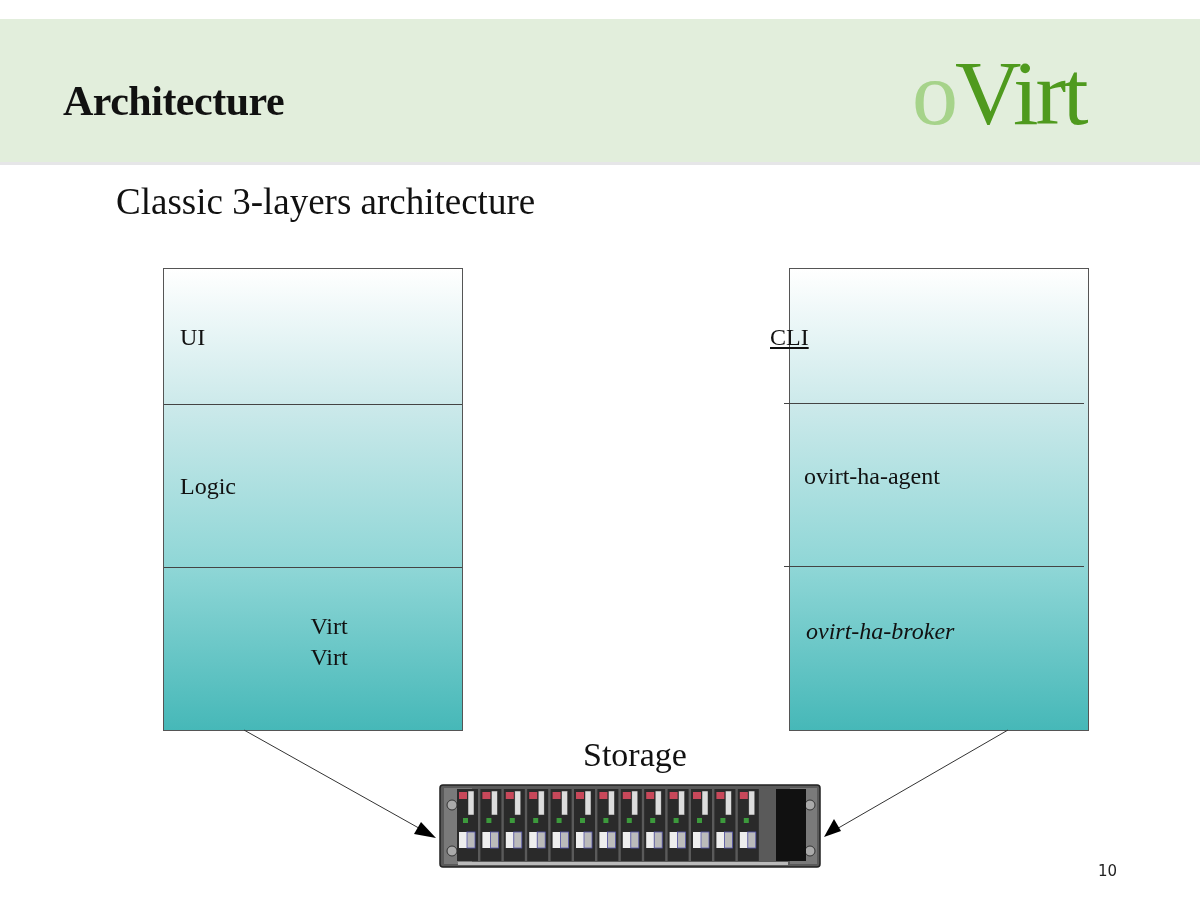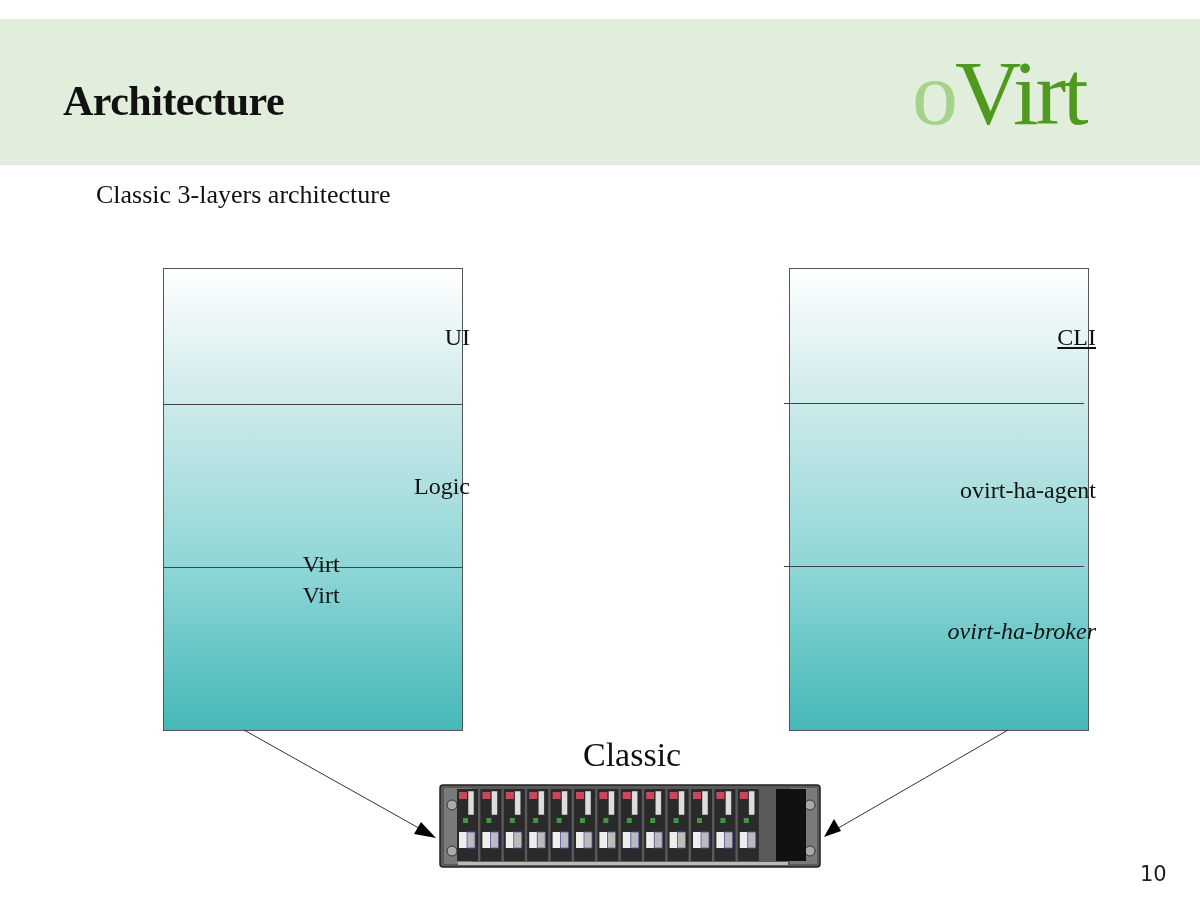--- a/index.html
+++ b/index.html
@@ -2,29 +2,29 @@
 <html><head>
 <meta charset="utf-8">
 <style>
   html,body{margin:0;padding:0;}
   body{width:1200px;height:900px;position:relative;background:#ffffff;overflow:hidden;font-family:"Liberation Serif",serif;}
   .header{position:absolute;left:0;top:0;width:1200px;height:143px;background:#e2eedc;border-bottom:3px solid #e6e6e8;margin-top:19px;}
   .title{position:absolute;left:63px;top:58px;font-size:42px;font-weight:bold;color:#111;letter-spacing:-0.5px;}
   .logo{position:absolute;left:912px;top:28px;font-size:92px;line-height:92px;letter-spacing:-3px;}
   .logo .o{color:#a6d38a;}
   .logo .v{color:#4f9a1e;}
-  .subtitle{position:absolute;left:96px;top:180px;font-size:26px;color:#111;}
+  .subtitle{position:absolute;left:116px;top:180px;font-size:37px;color:#111;}
   .stack{position:absolute;top:268px;width:298px;height:461px;border:1px solid #555;
     background:linear-gradient(to bottom,#ffffff 0%,#cbe9ea 30%,#8ed6d6 65%,#46b8b8 100%);}
   .stack.left{left:163px;}
   .stack.right{left:789px;border-top:1px solid #555;}
-  .layer{position:absolute;left:8px;width:100%;display:flex;align-items:center;justify-content:flex-end;text-align:center;font-size:24px;color:#111;line-height:31px;}
+  .layer{position:absolute;left:16px;width:100%;display:flex;align-items:center;justify-content:flex-start;text-align:center;font-size:24px;color:#111;line-height:31px;}
   .divider{position:absolute;height:1px;background:#444;}
   .storage-label{position:absolute;left:583px;top:736px;font-size:34px;color:#111;}
-  .page-num{position:absolute;left:1140px;top:862px;font-family:"DejaVu Sans",sans-serif;font-size:21px;color:#222;}
+  .page-num{position:absolute;left:1098px;top:862px;font-family:"DejaVu Sans",sans-serif;font-size:15px;color:#222;}
   svg.overlay{position:absolute;left:0;top:0;}
 </style>
 </head>
 <body>
 
 <div class="header">
   <div class="title">Architecture</div>
   <div class="logo"><span class="o">o</span><span class="v">Virt</span></div>
 </div>
 
@@ -42,31 +42,31 @@
   <div class="layer" style="top:342px;height:0;flex-direction:column;">
     <span>Virt</span>
     <span>Virt</span>
   </div>
 </div>
 
 <div class="stack right">
   <div class="layer" style="top:0;height:136px;">
       <span style="margin-left:-36px;text-decoration:underline;">CLI</span>
     </div>
-  <div class="layer" style="top:136px;height:143px;margin-top:14px;">
+  <div class="layer" style="top:136px;height:143px;">
       <span style="margin-left:-2px;">ovirt-ha-agent</span>
     </div>
   <div class="layer" style="top:299px;height:126px;font-style:italic;">
       <span>ovirt-ha-broker</span>
     </div>
 </div>
 <div class="divider" style="left:784px;width:300px;top:403px;"></div>
 <div class="divider" style="left:784px;width:300px;top:566px;"></div>
 
-<div class="storage-label">Classic</div>
+<div class="storage-label">Storage</div>
 
 <svg class="overlay" width="1200" height="900">
   <defs>
     <marker id="ah" markerWidth="10" markerHeight="10" refX="9" refY="5" orient="auto" markerUnits="userSpaceOnUse" viewBox="0 0 10 10">
       <path d="M0,0 L10,5 L0,10 z" fill="#000"></path>
     </marker>
   </defs>
   <line x1="244" y1="730" x2="433" y2="836" stroke="#333" stroke-width="1"></line>
   <polygon points="436,838 414,834 421,822" fill="#000"></polygon>
   <line x1="1008" y1="730" x2="828" y2="834" stroke="#333" stroke-width="1"></line>

